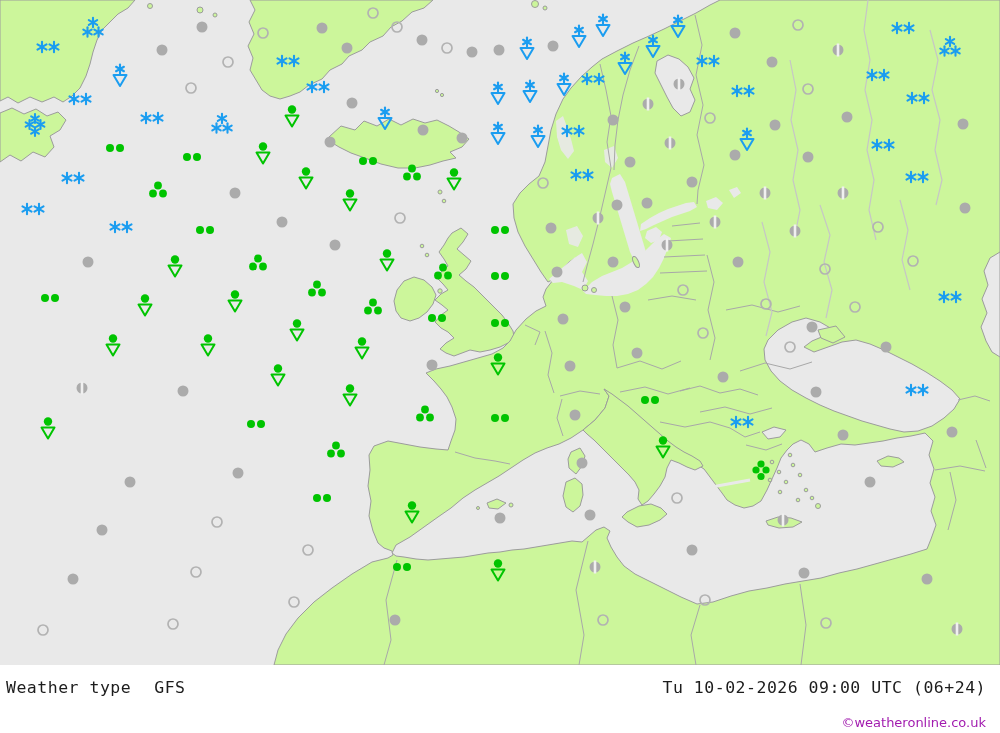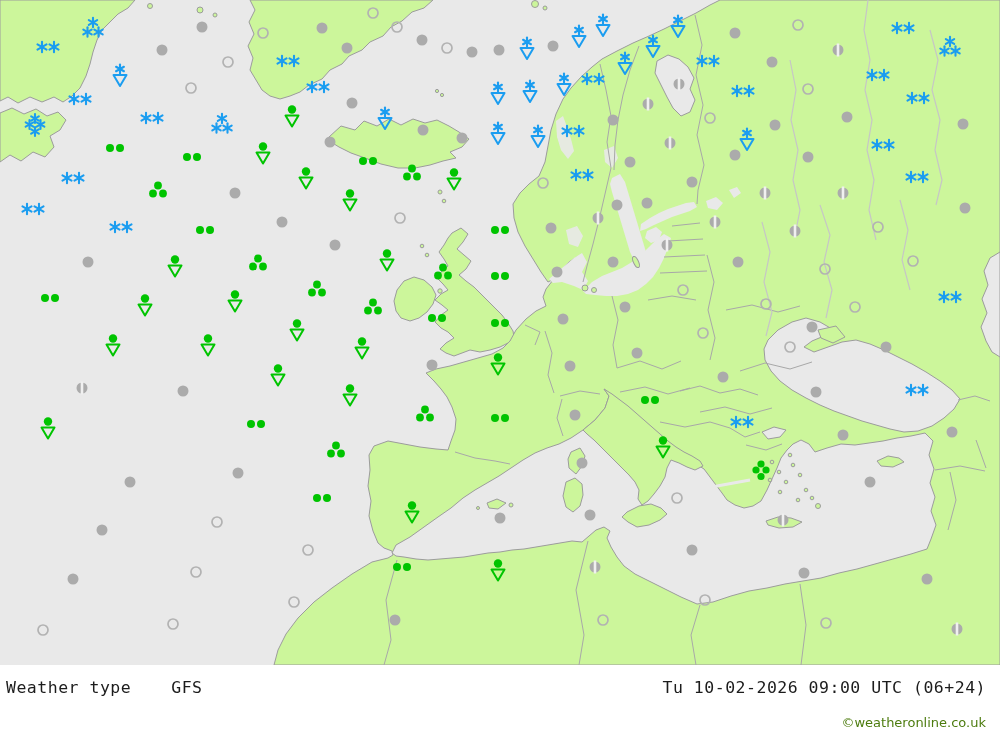--- a/index.html
+++ b/index.html
@@ -3,24 +3,24 @@
 <meta charset="utf-8">
 <style>
   html,body{margin:0;padding:0;background:#fff;}
   .page{position:relative;width:1000px;height:733px;background:#ffffff;overflow:hidden;
         font-family:"DejaVu Sans Mono", monospace;}
   .map-wrap{position:absolute;left:0;top:0;width:1000px;height:665px;}
   .map-wrap svg{display:block;}
   .bottom-bar{position:absolute;left:0;top:665px;width:1000px;height:68px;background:#ffffff;}
   .bar-line{display:flex;align-items:flex-start;padding:13px 14px 0 6px;
             font-size:16.5px;color:#1c1c1c;letter-spacing:0.5px;white-space:pre;}
-  .model{margin-left:40px;}
+  .model{margin-left:23px;}
   .spacer{flex:1;}
   .copyright{position:absolute;right:14px;bottom:3px;font-size:13px;
-             font-family:"DejaVu Sans", sans-serif;color:#4d7c0f;}
+             font-family:"DejaVu Sans", sans-serif;color:#a21caf;}
 </style>
 </head>
 <body>
 
 <div class="page">
   <div class="map-wrap">
     <svg id="mapsvg" width="1000" height="665" viewBox="0 0 1000 665">
 
       <rect x="0" y="0" width="1000" height="665" fill="#e9e9e9"></rect>
       <g stroke="#9c9c9c" stroke-width="1" fill="#ccf69b">

